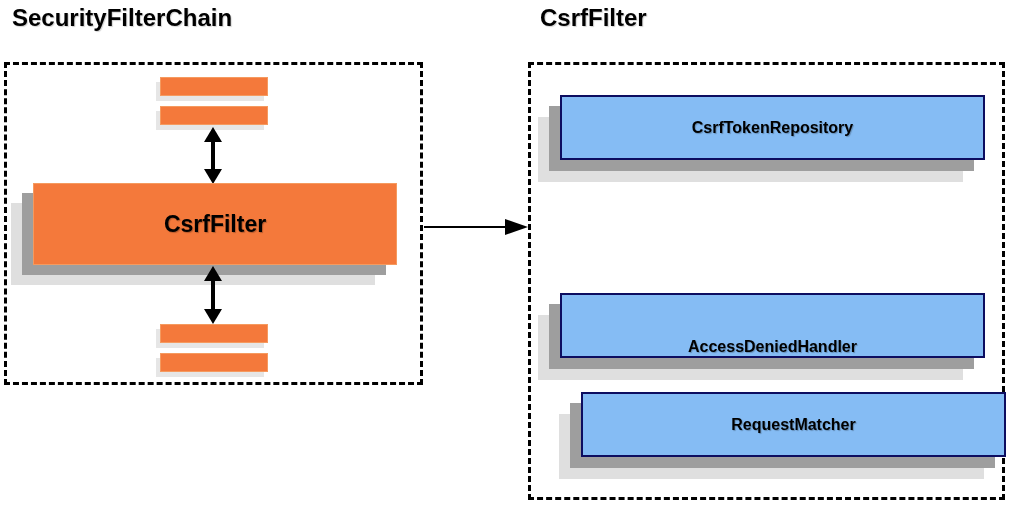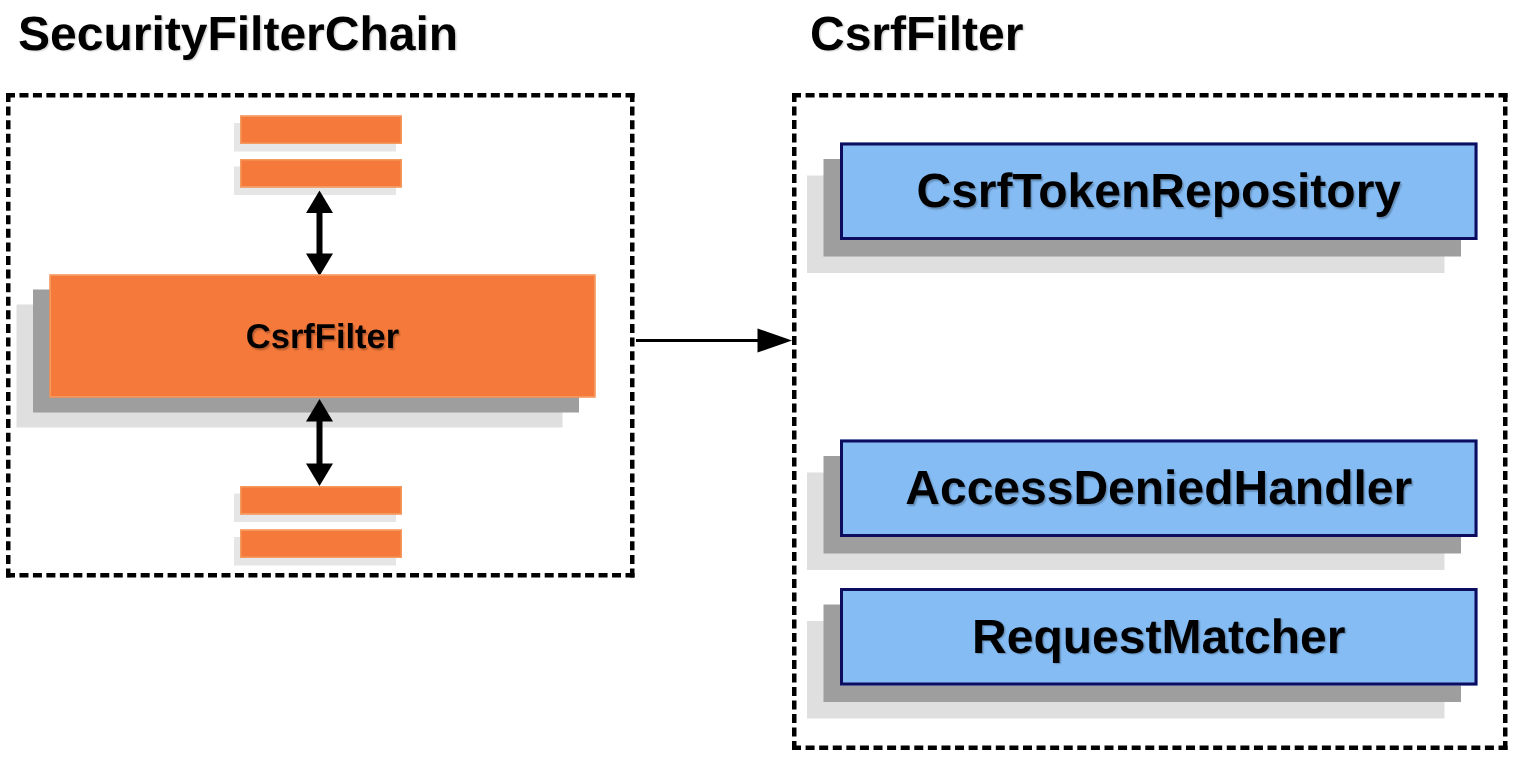--- a/index.html
+++ b/index.html
@@ -11,21 +11,21 @@
   .canvas {
     position: relative;
     width: 1010px;
     height: 505px;
     background: #ffffff;
     overflow: hidden;
   }
   .title {
     position: absolute;
     font-weight: bold;
-    font-size: 32px;
+    font-size: 24px;
     color: #000000;
     text-shadow: 1px 1px 1px rgba(0,0,0,0.18);
     white-space: nowrap;
   }
   .title-left  { left: 12px;  top: 4px; }
   .title-right { left: 540px; top: 4px; }
   .dashed-container {
     position: absolute;
     border: 3px dashed #000000;
     box-sizing: border-box;
@@ -70,29 +70,29 @@
     left: 560px;
     width: 425px;
     height: 65px;
     background: var(--blue-fill);
     border: 2px solid var(--blue-border);
     box-sizing: border-box;
     display: flex;
     align-items: center;
     justify-content: center;
     font-weight: bold;
-    font-size: 32px;
+    font-size: 16px;
     color: #000000;
     text-shadow: 1px 1px 1px rgba(0,0,0,0.25);
     box-shadow: -11px 11px 0 var(--shadow-dark), -22px 22px 0 var(--shadow-light);
   }
   .cb-1 { top: 95px; }
   .cb-2 { top: 193px; }
-  .cb-3 { top: 293px; }
-  .cb-4 { top: 392px; }
+  .cb-3 { top: 293px; align-items: flex-end; }
+  .cb-4 { top: 392px; margin-left: 21px; }
   .arrow { position: absolute; }
   .arrow svg { display: block; }
   .arrow polygon, .arrow rect { fill: var(--arrow-color); }
   .v-arrow-1 { left: 202px; top: 127px; }
   .v-arrow-2 { left: 202px; top: 266px; }
   .h-arrow   { left: 424px; top: 218px; }
 </style>
 </head>
 <body>
 

